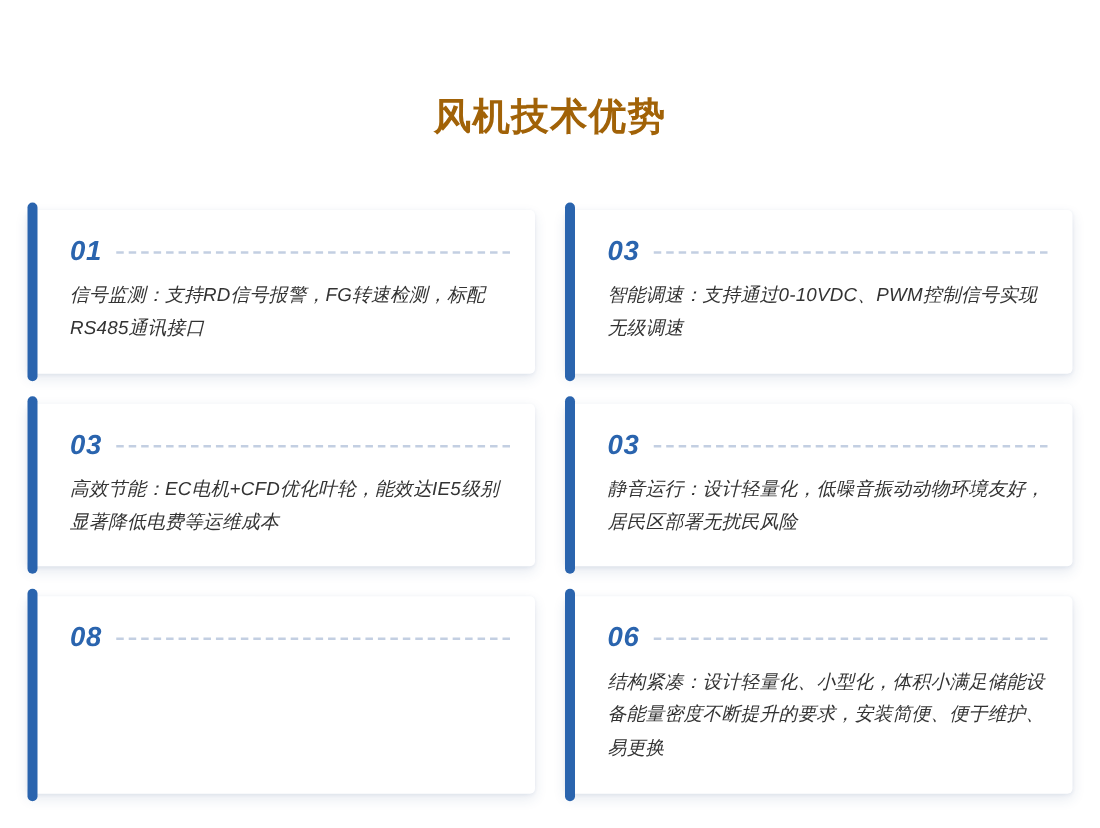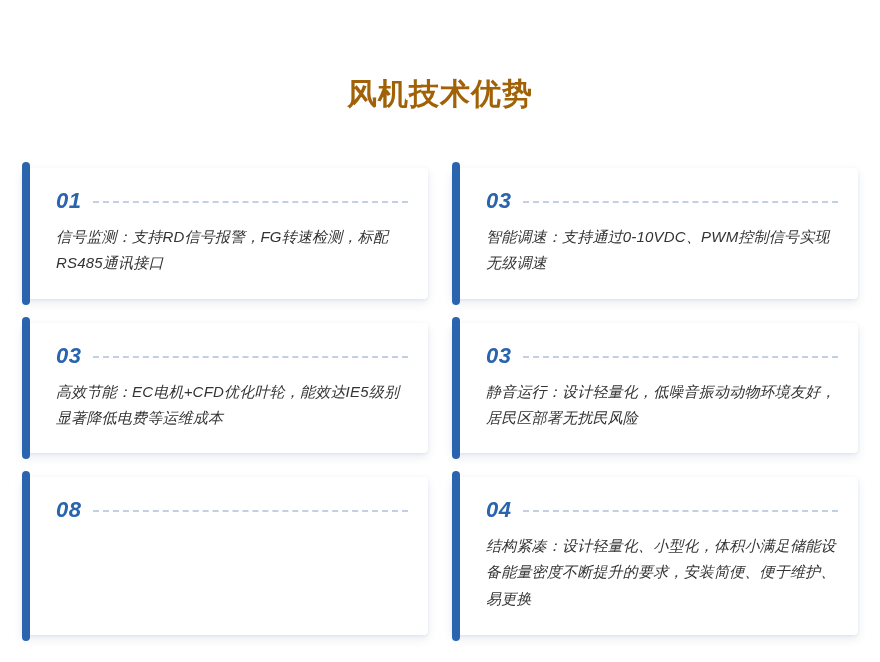--- a/index.html
+++ b/index.html
@@ -151,20 +151,20 @@
       <div class="card-accent"></div>
       <div class="card-head">
         <span class="card-number">08</span>
         <span class="card-dash"></span>
       </div>
     </div>
 
     <div class="card row-tall">
       <div class="card-accent"></div>
       <div class="card-head">
-        <span class="card-number">04</span>
+        <span class="card-number">06</span>
         <span class="card-dash"></span>
       </div>
       <div class="card-body">结构紧凑：设计轻量化、小型化，体积小满足储能设备能量密度不断提升的要求，安装简便、便于维护、易更换</div>
     </div>
 
   </div>
 </div>
 
 </body></html>

